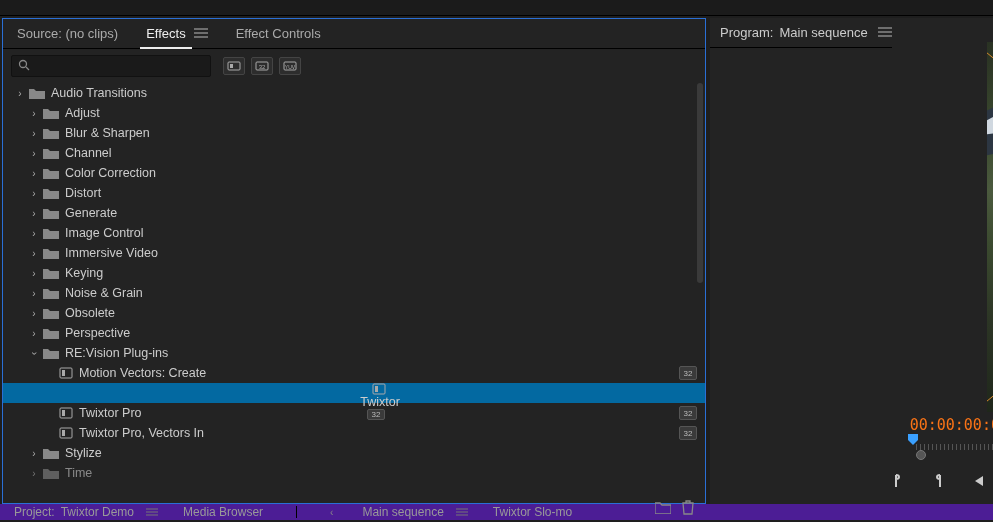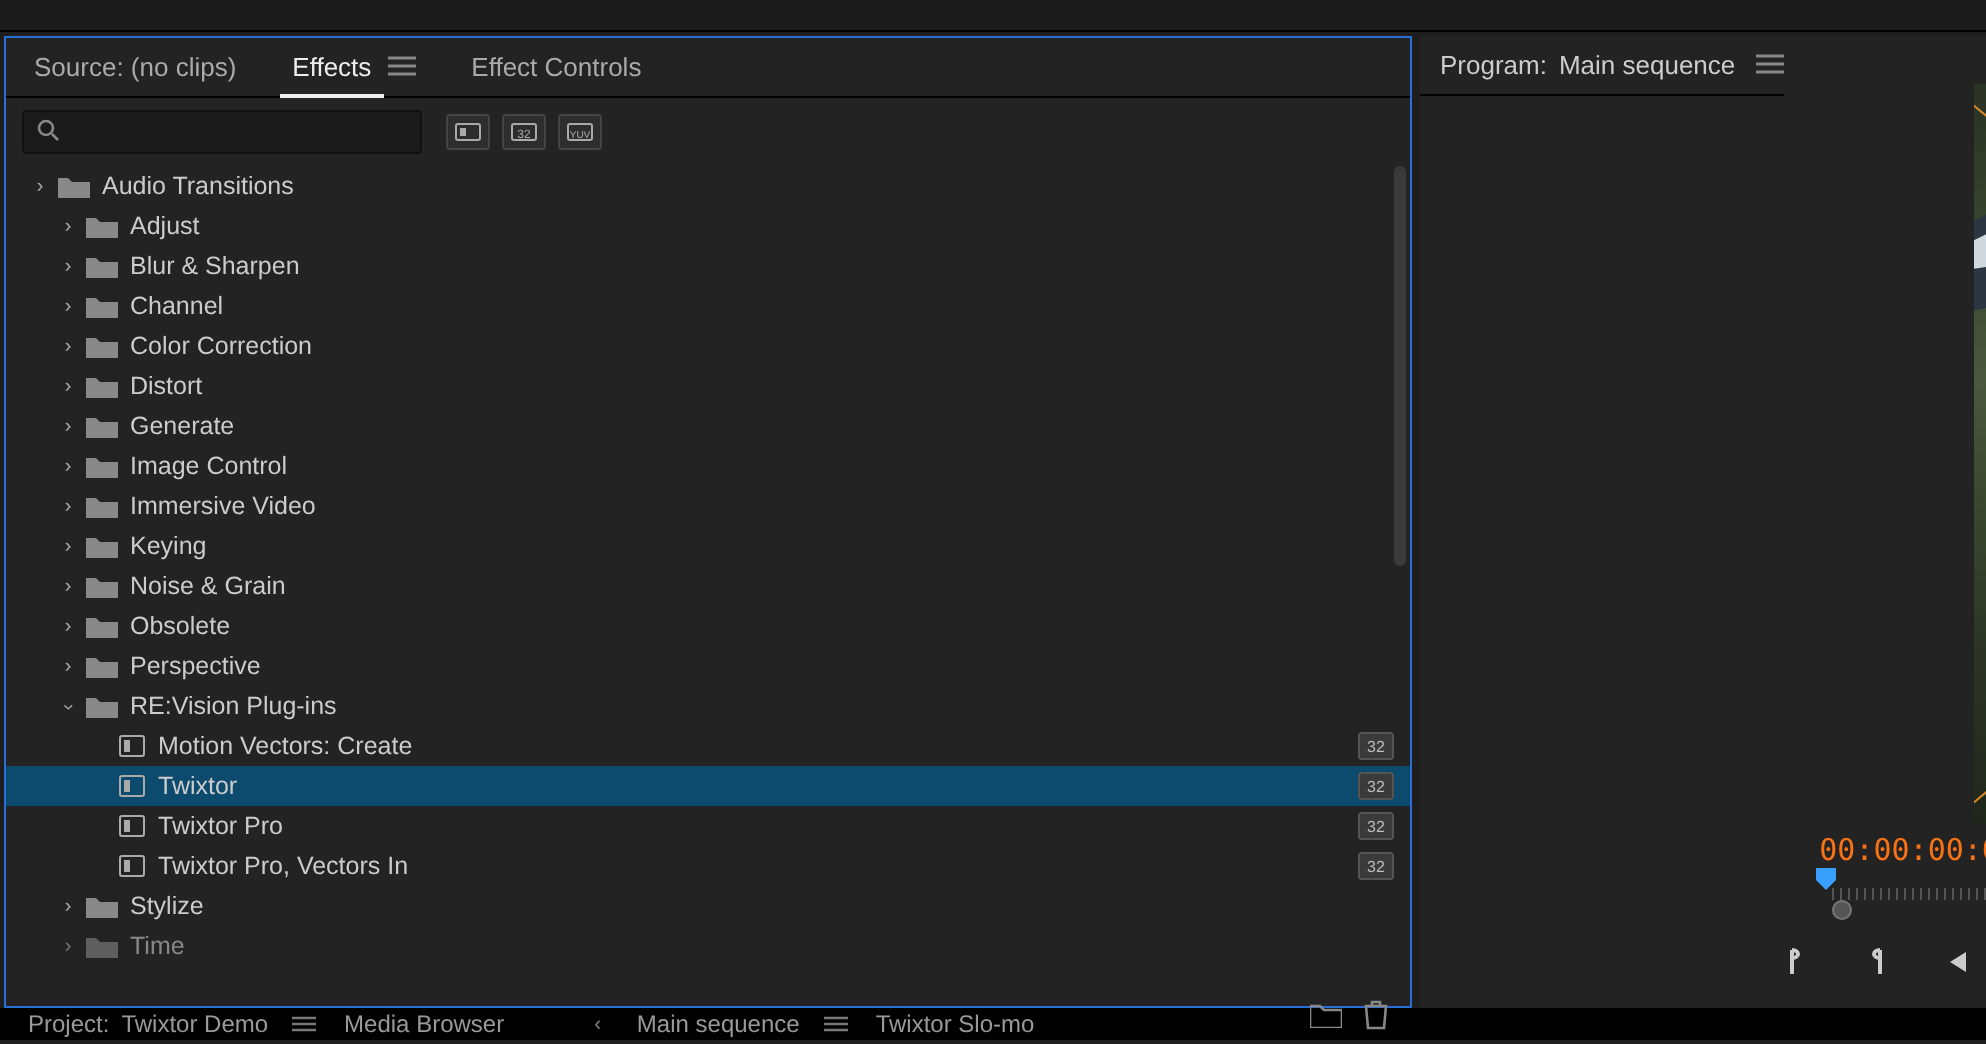--- a/index.html
+++ b/index.html
@@ -20,21 +20,21 @@
   .search-row { display: flex; align-items: center; height: 34px; padding: 0 8px; gap: 8px; }
   .search-box { flex: 0 0 200px; display: flex; align-items: center; background: #1a1a1a; border: 1px solid #111; border-radius: 2px; height: 22px; padding: 0 6px; }
   .search-box svg { flex: none; }
   .search-box input { background: transparent; border: none; outline: none; color: #ccc; font-size: 12px; width: 100%; margin-left: 4px; }
   .filter-icons { display: flex; gap: 6px; margin-left: 4px; }
   .filter-btn { width: 22px; height: 18px; display: flex; align-items: center; justify-content: center; background: #2d2d2d; border: 1px solid #444; border-radius: 2px; color: #aaa; font-size: 9px; cursor: pointer; }
 
   .tree { position: relative; height: 412px; overflow: hidden; }
   .tree-scroll { position: absolute; right: 2px; top: 0; width: 6px; height: 200px; background: #3a3a3a; border-radius: 3px; }
   .tree-row { display: flex; align-items: center; height: 20px; padding-left: 12px; cursor: pointer; }
-  .tree-row.selected { background: #0c4a6e; }
+  .tree-row.selected { background: #0369a1; flex-direction: column; }
   .arrow { width: 10px; display: inline-flex; justify-content: center; color: #aaa; font-size: 10px; }
   .folder-ic { width: 16px; height: 12px; margin: 0 6px 0 4px; display: inline-block; }
   .preset-ic { width: 14px; height: 12px; margin: 0 6px 0 4px; display: inline-flex; align-items: center; justify-content: center; }
   .tree-label { flex: 1; color: #ccc; font-size: 12.5px; }
   .badge { width: 18px; height: 14px; margin-right: 8px; background: #3a3a3a; border: 1px solid #555; border-radius: 2px; font-size: 8px; display: flex; align-items: center; justify-content: center; color: #bbb; }
   .indent-1 { padding-left: 26px; }
   .indent-2 { padding-left: 52px; }
 
   .panel-footer { display:flex; justify-content:flex-end; align-items:center; height:26px; padding:0 10px; gap:10px; }
   .panel-footer .ic { color:#888; cursor:pointer; }
@@ -56,21 +56,21 @@
   .timeline-strip { position:absolute; left:12px; right:0; bottom:46px; height:18px; }
   .playhead-marker { position:absolute; left:4px; top:-6px; }
   .tick-row { position:absolute; left:12px; right:0; top:4px; height:10px; display:flex; }
   .tick { width:4px; height:6px; border-left:1px solid #555; margin-right:3px; }
   .knob { position:absolute; left:12px; bottom:-2px; width:10px; height:10px; border-radius:50%; background:#555; border:1px solid #777; }
 
   .transport-icons { position:absolute; right:0; bottom:8px; height:30px; display:flex; align-items:center; gap:18px; padding-right:4px; color:#ccc; }
   .transport-icons .tic { cursor:pointer; display:flex; align-items:center; justify-content:center; width:22px; height:22px; }
 
   
-  .bottom-strip { height:16px; display:flex; align-items:center; gap:14px; padding-left:14px; color:#999; font-size:12px; background:#000000; }
+  .bottom-strip { height:16px; display:flex; align-items:center; gap:25px; padding-left:14px; color:#999; font-size:12px; background:#4c1d95; }
   .bottom-strip .tabish { display:flex; align-items:center; gap:6px; }
   .sep-v { width:1px; height:12px; background:#000; margin:0 8px; }
   .arrow-left { color:#888; font-size:10px; margin-right:4px; }
 </style>
 </head>
 <body>
 
 <div class="top-strip"></div>
 
 <div class="main-row">

